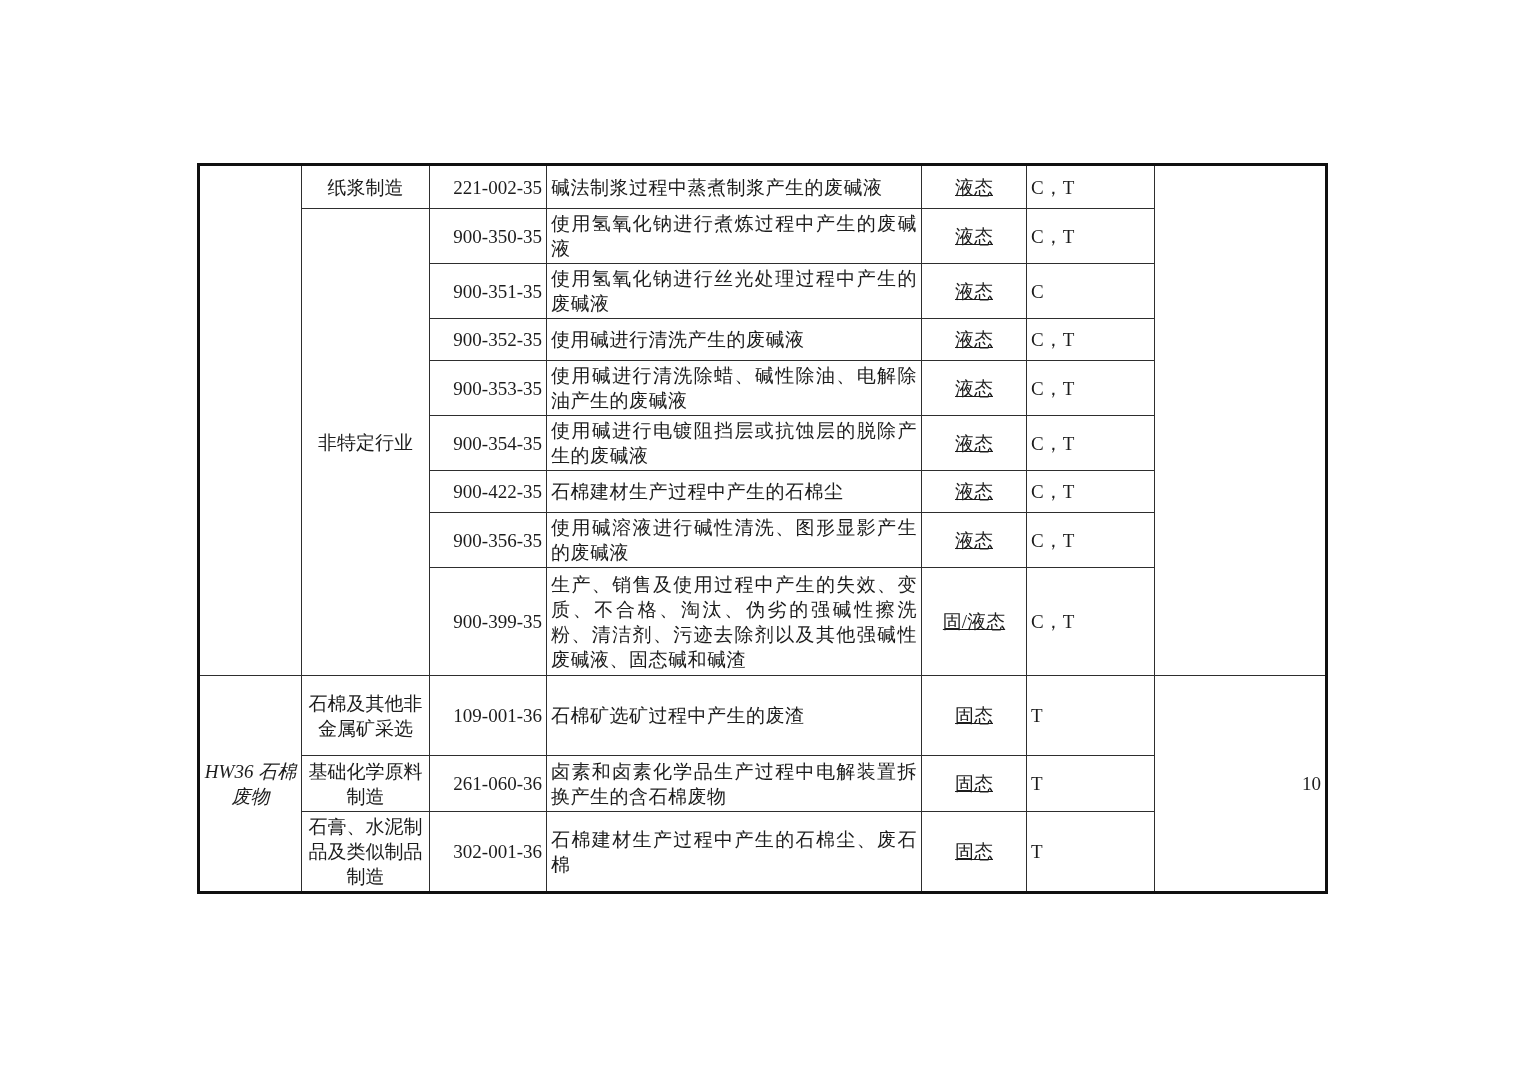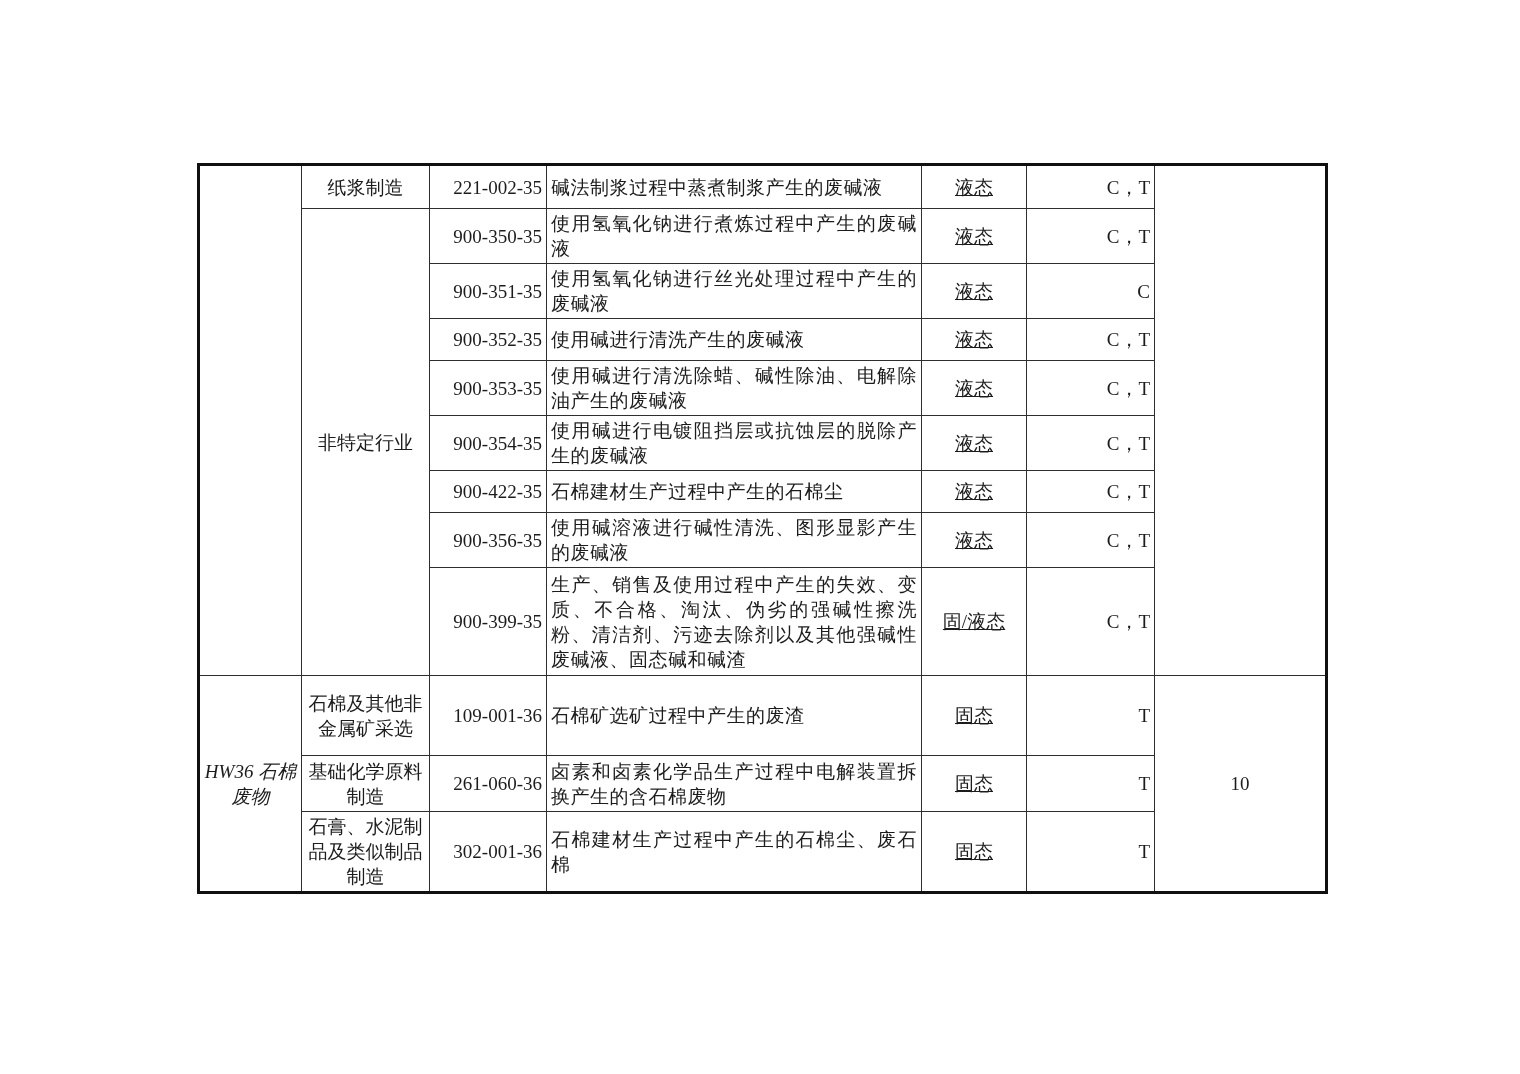--- a/index.html
+++ b/index.html
@@ -57,25 +57,25 @@
     padding: 2px 10px;
     letter-spacing: 0.5px;
     font-family: Liberation Serif, serif;
   }
   td.cell-state {
     text-align: center;
     white-space: nowrap;
     text-decoration: underline;
   }
   td.cell-hazard {
-    text-align: right;
+    text-align: left;
     white-space: nowrap;
   }
   td.cell-serial {
-    text-align: center;
+    text-align: right;
   }
 </style>
 </head>
 <body>
 
 <div class="page">
   <div class="table-wrap">
     <table class="waste-table">
       <colgroup>
         <col style="width:103px">

